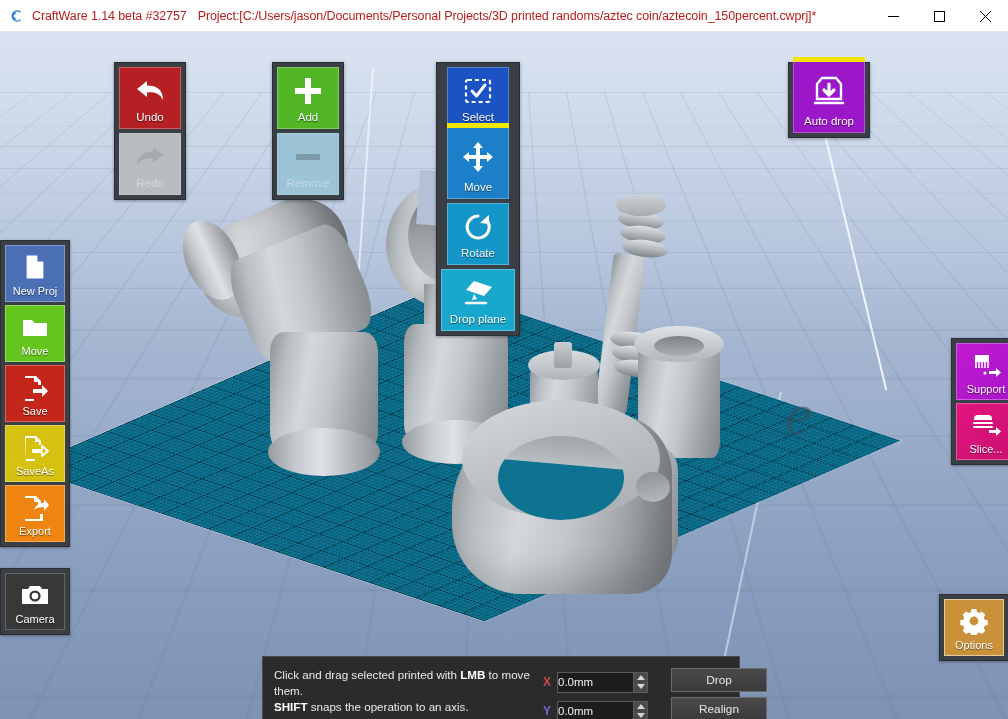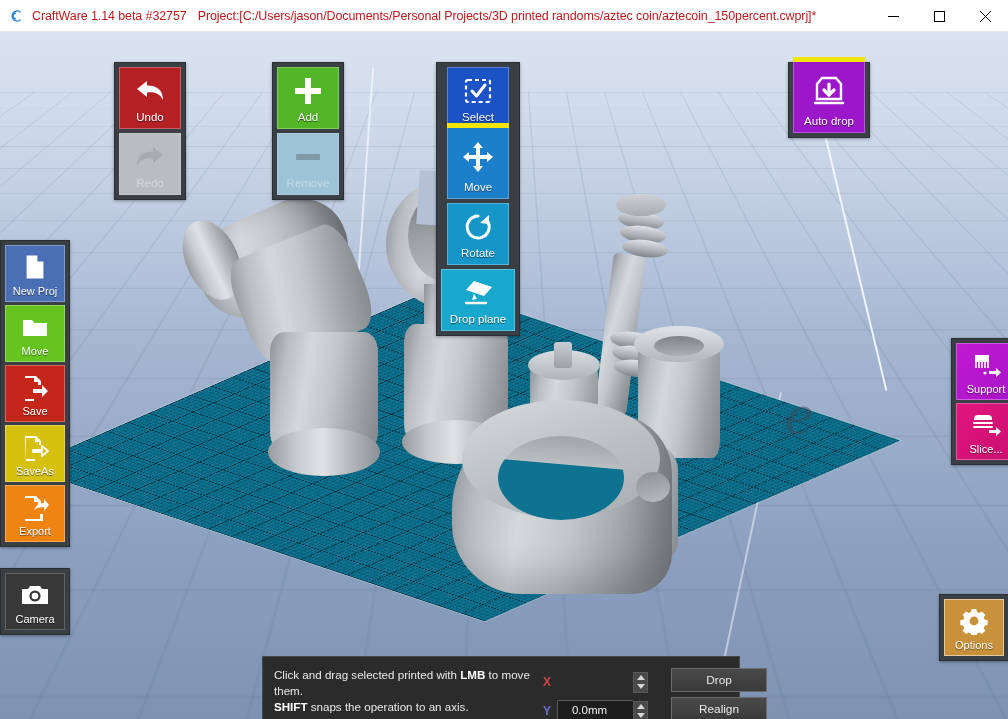--- a/index.html
+++ b/index.html
@@ -203,21 +203,21 @@
     padding: 10px 0 0 0;
   }
   #hints { width: 280px; padding-left: 11px; color: #e9e9e9; font-size: 11.6px; line-height: 1.38; }
   #hints b { color: #fff; }
   #axisfields { width: 118px; padding-top: 1px; }
   .arow { display: flex; align-items: center; height: 28px; margin-bottom: 1px; }
   .alabel { width: 14px; font-size: 12px; font-weight: bold; text-align: left; }
   .aspin { display: flex; align-items: stretch; height: 21px; }
   .ainput {
     width: 76px; height: 21px; background: #1d1d1d; border: 1px solid #5a5a5a; border-right: none;
-    color: #f0f0f0; font-size: 11.5px; text-align: center; padding-right: 12px; line-height: 19px; margin-top: 28px;
+    color: #f0f0f0; font-size: 11.5px; text-align: left; padding-right: 12px; line-height: 19px;
   }
   .aarrows { width: 15px; height: 21px; background: #4a4a4a; border: 1px solid #5a5a5a;
     display: flex; flex-direction: column; align-items: center; justify-content: space-around; }
   .aarrows i { display: block; width: 0; height: 0; border-left: 4px solid transparent;
     border-right: 4px solid transparent; }
   .aarrows i.up { border-bottom: 5px solid #d6d6d6; }
   .aarrows i.dn { border-top: 5px solid #d6d6d6; }
   #actions { width: 78px; padding-top: 1px; padding-left: 10px; }
   .actbtn {
     width: 96px; height: 24px; margin-bottom: 5px; cursor: pointer;

